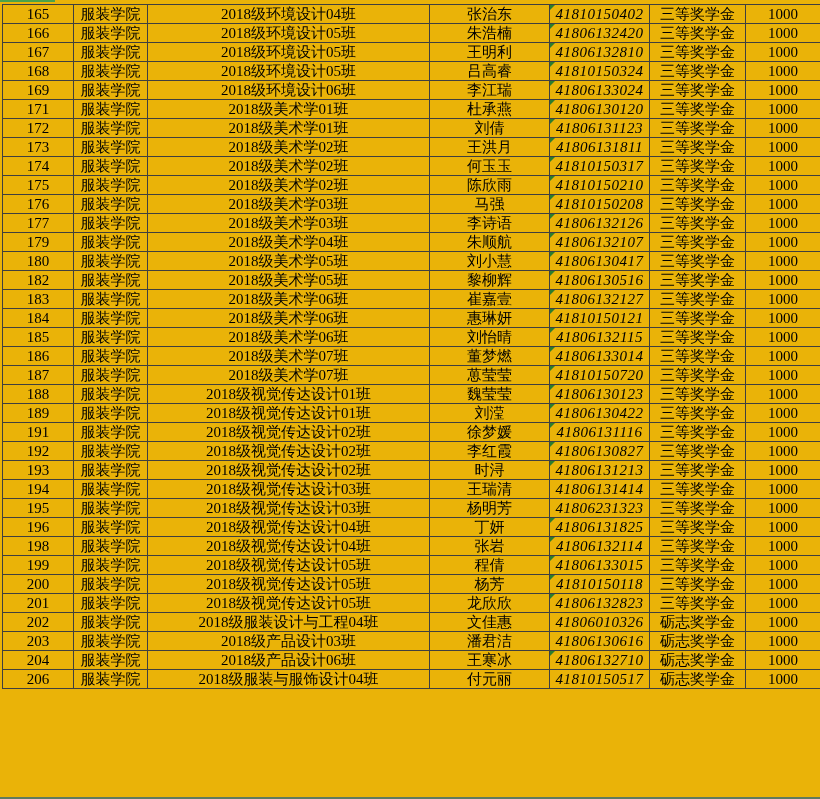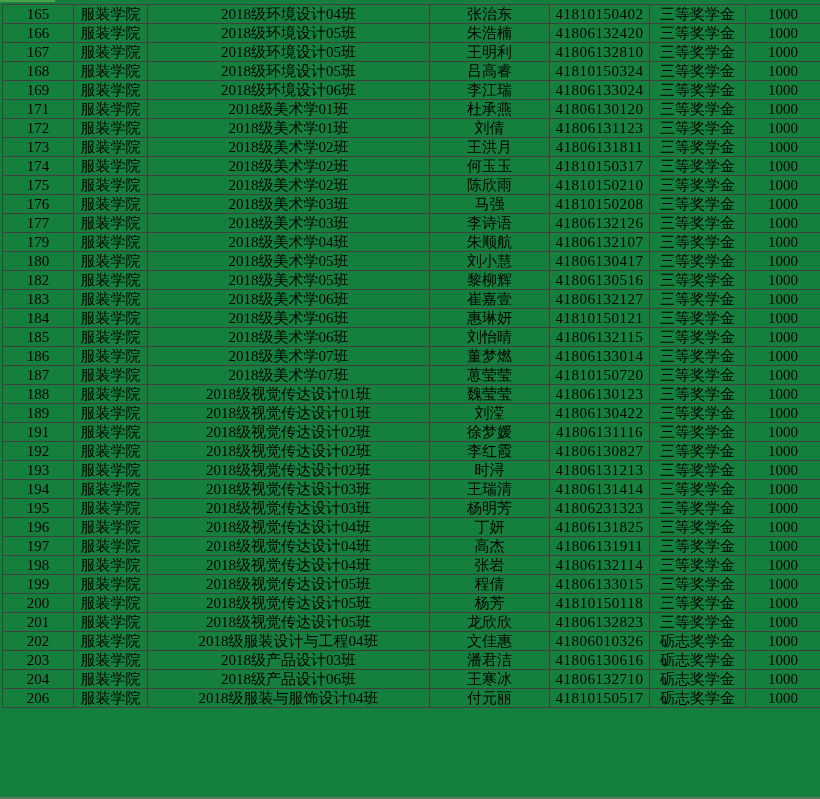--- a/index.html
+++ b/index.html
@@ -1,20 +1,20 @@
 <!DOCTYPE html>
 <html><head>
 <meta charset="utf-8">
 <style>
   html,body{margin:0;padding:0;background:#fff;}
   .sheet{
     position:relative;
     width:820px;height:799px;
     overflow:hidden;
-    background:#15803d;
+    background:#eab308;
     font-family:"Liberation Serif","DejaVu Serif",serif;
   }
   .selection-edge-top{
     position:absolute;top:0;left:0;
     width:55px;height:2px;
   }
   .selection-edge-bottom{
     position:absolute;bottom:0;left:0;
     width:820px;height:2px;
   }
@@ -32,21 +32,21 @@
     margin:0;
     text-align:center;
     vertical-align:middle;
     font-size:15px;
     line-height:17px;
     color:#000;
     white-space:nowrap;
     overflow:hidden;
     position:relative;
   }
-  td.c-id{letter-spacing:0.5px;}
+  td.c-id{letter-spacing:0.5px;font-style:italic;}
   .tri{
     position:absolute;top:0;left:0;
     width:0;height:0;
     border-top:5px solid #2d7d2d;
     border-right:5px solid transparent;
   }
 </style>
 </head>
 <body>
 
@@ -309,29 +309,20 @@
         <tr>
     <td class="c-no">196</td>
     <td class="c-college">服装学院</td>
     <td class="c-class">2018级视觉传达设计04班</td>
     <td class="c-name">丁妍</td>
     <td class="c-id">41806131825<span class="tri" style="border-top-color: rgb(45, 125, 45);"></span></td>
     <td class="c-award">三等奖学金</td>
     <td class="c-amt">1000</td>
   </tr>
         <tr>
-    <td class="c-no">197</td>
-    <td class="c-college">服装学院</td>
-    <td class="c-class">2018级视觉传达设计04班</td>
-    <td class="c-name">高杰</td>
-    <td class="c-id">41806131911<span class="tri" style="border-top-color: rgb(45, 125, 45);"></span></td>
-    <td class="c-award">三等奖学金</td>
-    <td class="c-amt">1000</td>
-  </tr>
-        <tr>
     <td class="c-no">198</td>
     <td class="c-college">服装学院</td>
     <td class="c-class">2018级视觉传达设计04班</td>
     <td class="c-name">张岩</td>
     <td class="c-id">41806132114<span class="tri" style="border-top-color: rgb(45, 125, 45);"></span></td>
     <td class="c-award">三等奖学金</td>
     <td class="c-amt">1000</td>
   </tr>
         <tr>
     <td class="c-no">199</td>

